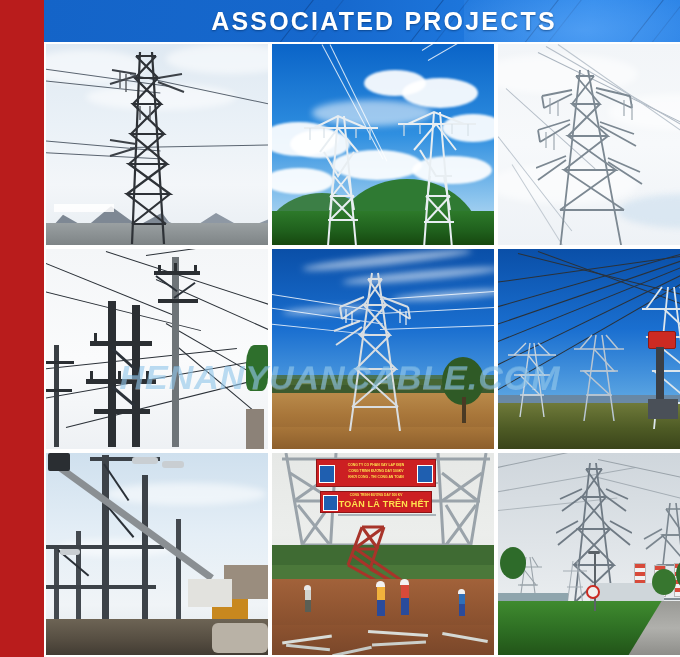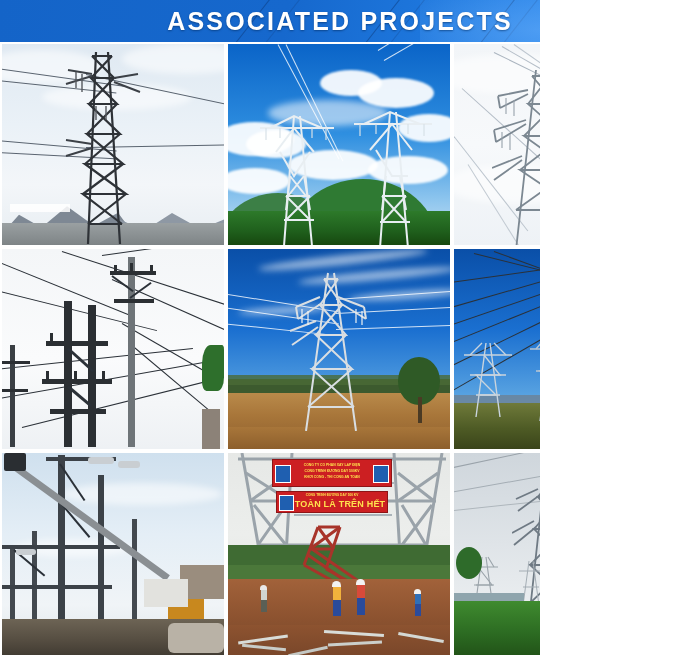--- a/index.html
+++ b/index.html
@@ -3,21 +3,21 @@
 <meta charset="utf-8">
 <title>Associated Projects</title>
 <style>
   html,body{margin:0;padding:0;}
   body{
     width:680px;height:657px;
     background:#ffffff;
     font-family:"Liberation Sans", sans-serif;
     overflow:hidden;
   }
-  .page{position:relative;width:540px;height:657px;overflow:hidden;background:#b91c1c;}
+  .page{position:relative;width:636px;height:657px;overflow:hidden;background:#b91c1c;padding-left:44px;}
 
   
   .header{
     position:relative;width:680px;height:42px;
     background:linear-gradient(100deg,#1464c8 0%,#1668cd 42%,#1d76dc 62%,#2a86ea 80%,#1f79e0 100%);
     overflow:hidden;
   }
   .header .sky-lines{position:absolute;inset:0;}
   .header .sky-lines span{
     position:absolute;top:-40px;width:1px;height:140px;
@@ -554,14 +554,15 @@
 
         <div style="position:absolute;left:96px;top:100px;width:2px;height:58px;background:#5b6268;"></div>
         <div style="position:absolute;left:90px;top:98px;width:12px;height:3px;background:#5b6268;border-radius:2px;"></div>
 
         <div style="position:absolute;left:88px;top:132px;width:10px;height:10px;border-radius:50%;background:#f0f0ee;border:2px solid #cc2a22;"></div>
       </div>
     </div>
 
   </div>
 
+  <div class="watermark">HENANYUANCABLE.COM</div>
 
 </div>
 
 </body></html>

